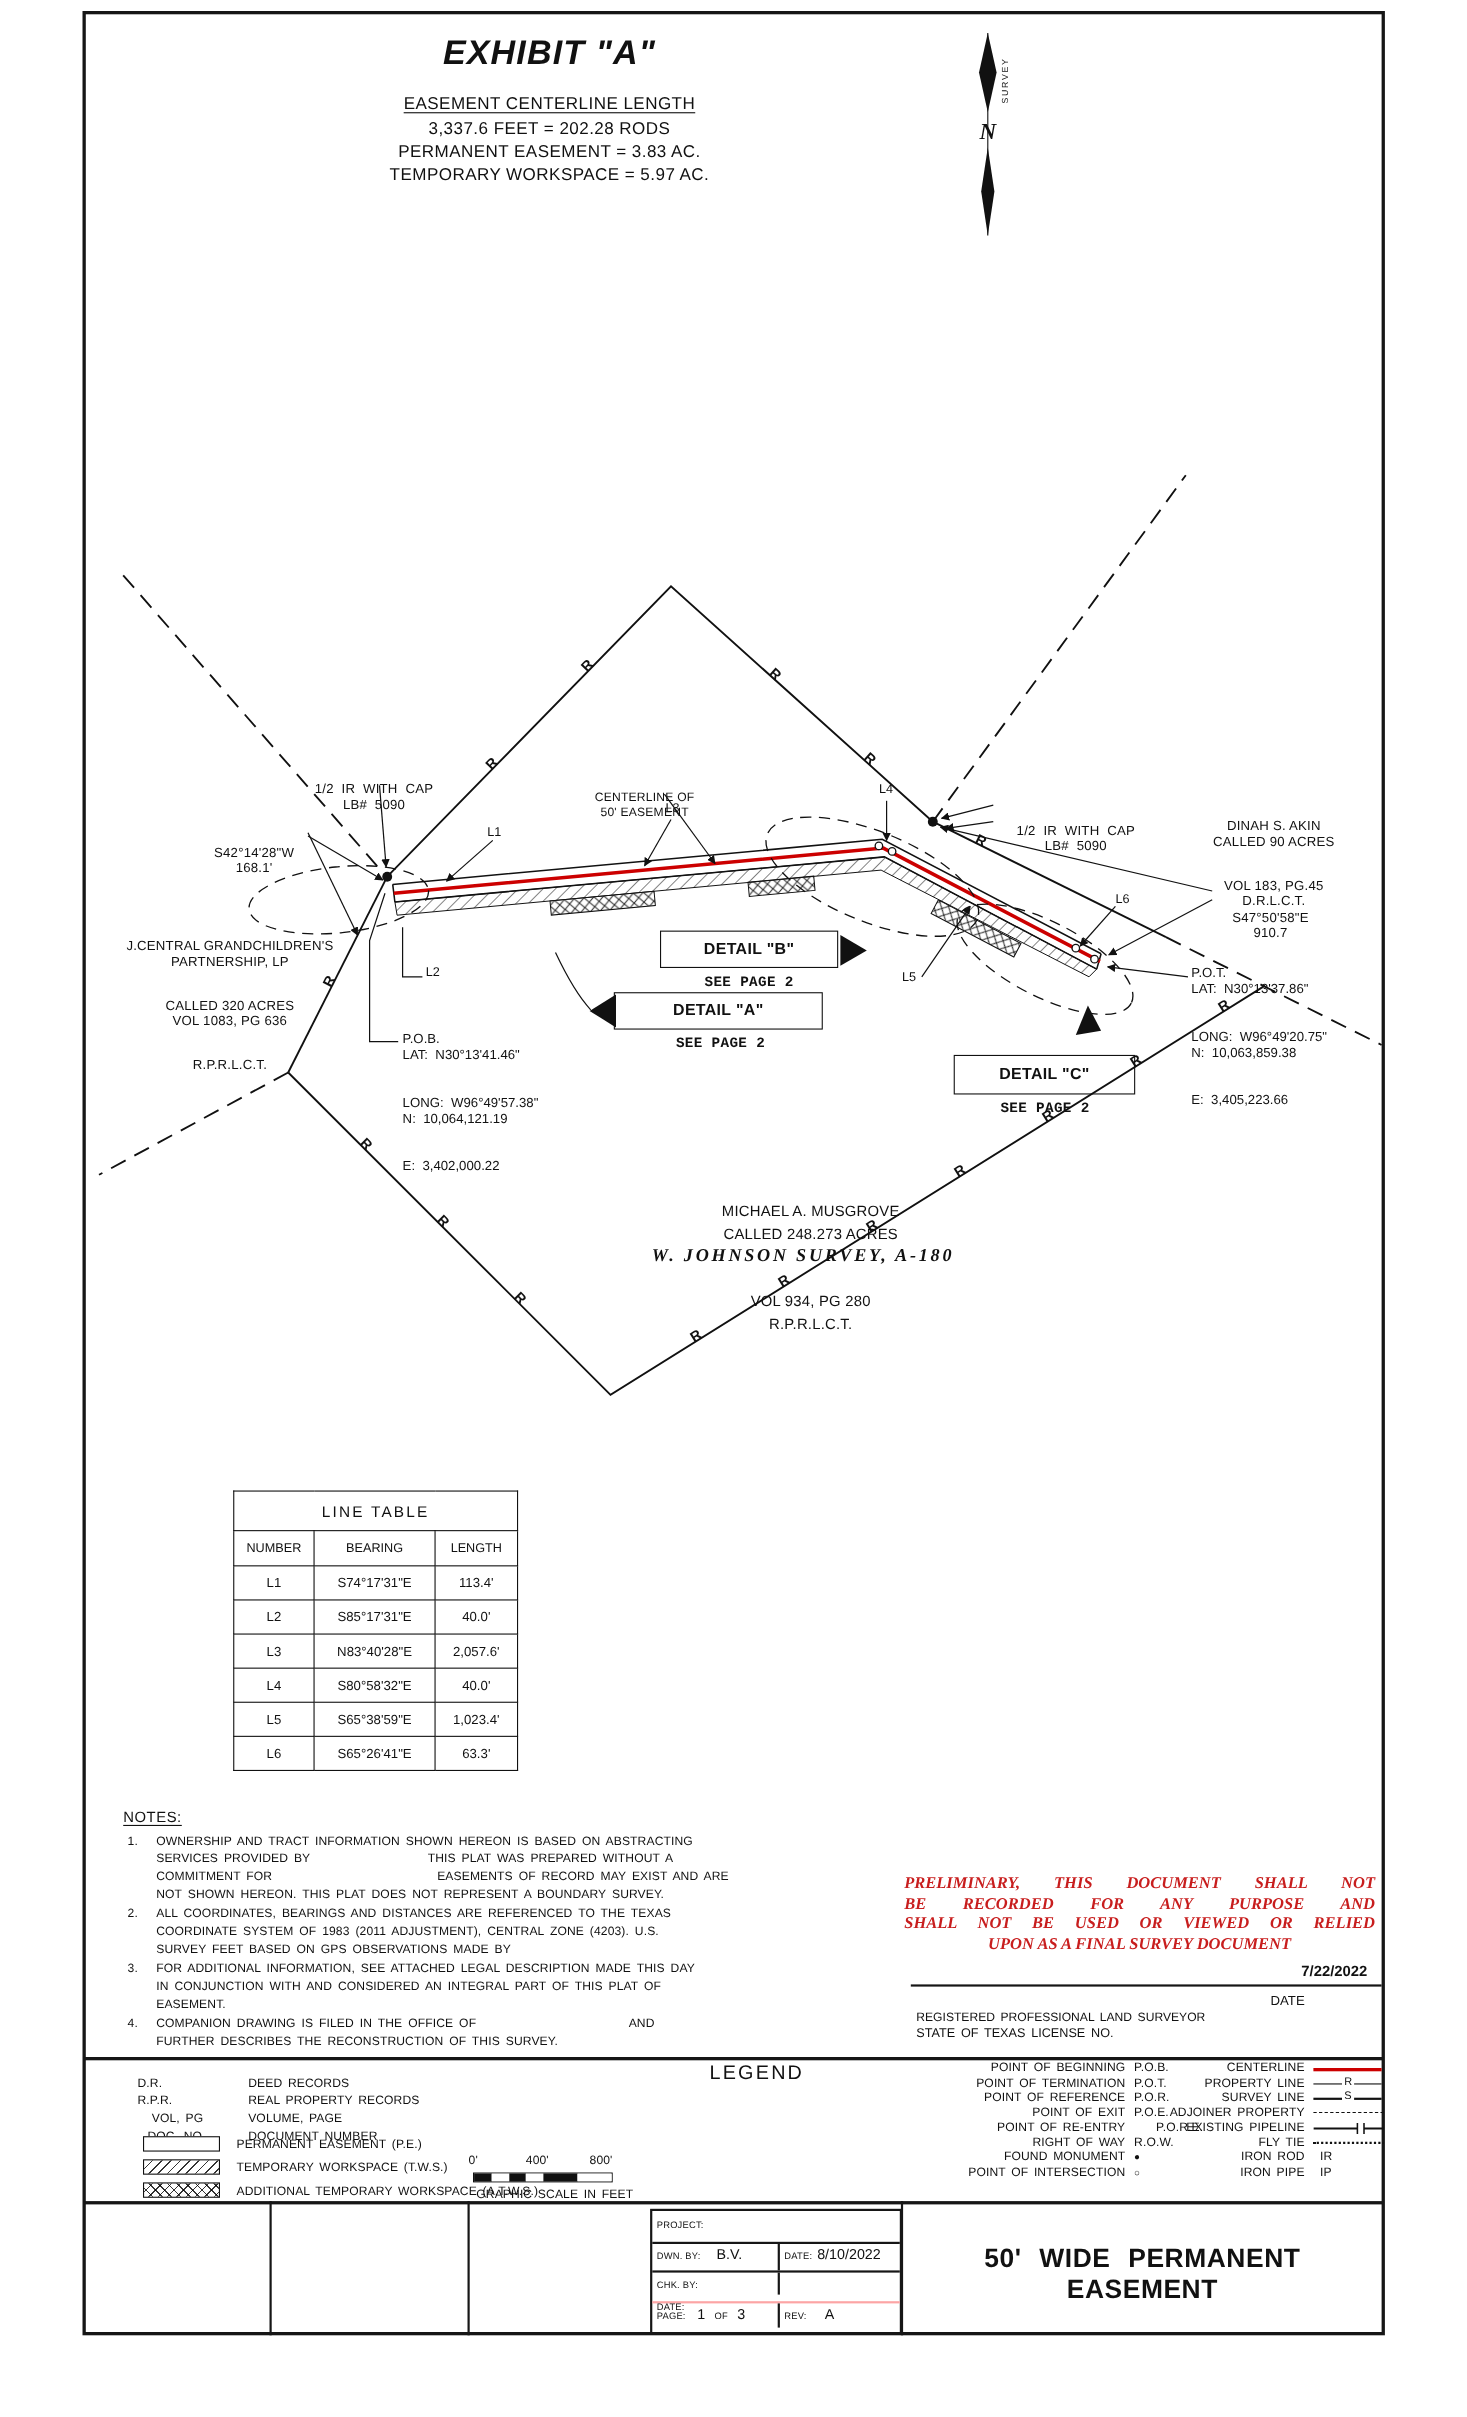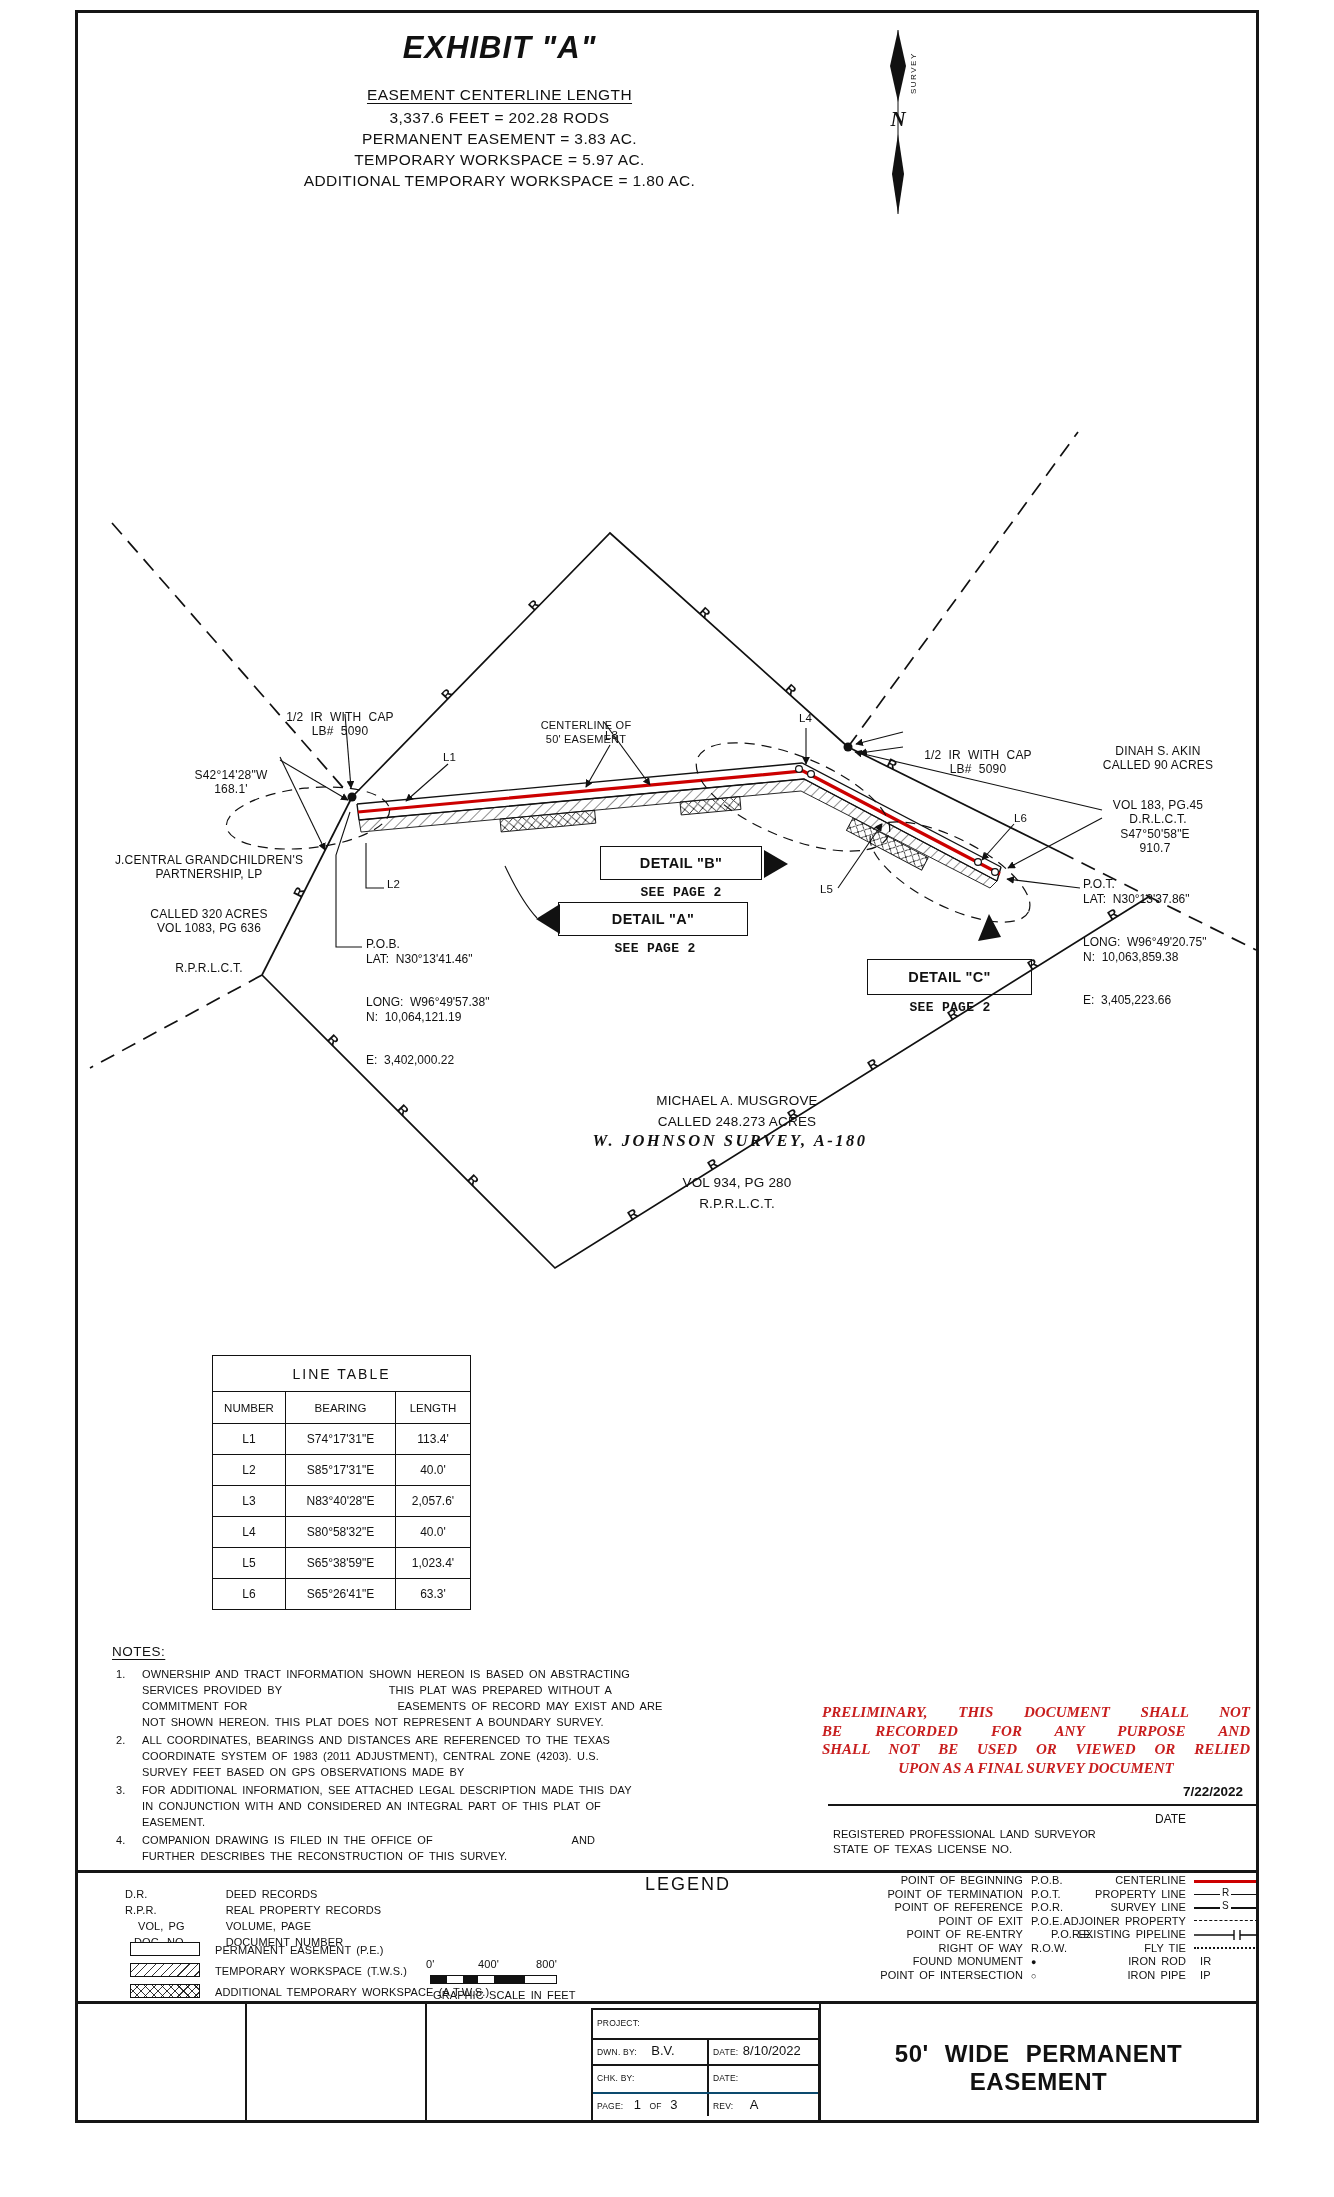--- a/index.html
+++ b/index.html
@@ -81,21 +81,20 @@
 
 <div id="page">
 
   <div class="abs" id="sheet-border"></div>
 
   <div class="abs" id="exhibit-title">EXHIBIT "A"</div>
   <div class="abs sum" id="summary-heading">EASEMENT CENTERLINE LENGTH</div>
   <div class="abs sum" style="top:109px">3,337.6 FEET = 202.28 RODS</div>
   <div class="abs sum" style="top:130px">PERMANENT EASEMENT = 3.83 AC.</div>
   <div class="abs sum" style="top:151px">TEMPORARY WORKSPACE = 5.97 AC.</div>
-  <div class="abs sum" style="top:172px">ADDITIONAL TEMPORARY WORKSPACE = 1.80 AC.</div>
 
   <svg class="abs" style="left:866px; top:24px;" width="68" height="195" viewBox="0 0 68 195">
     <line x1="32" y1="6" x2="32" y2="190" stroke="#111" stroke-width="1"></line>
     <polygon points="32,6 40,42 32,78 24,42" fill="#111"></polygon>
     <text x="32" y="102" text-anchor="middle" font-size="21" font-weight="bold" font-style="italic" font-family="Liberation Serif, serif" fill="#111">N</text>
     <polygon points="32,110 38,150 32,190 26,150" fill="#111"></polygon>
     <text transform="translate(50,70) rotate(-90)" font-size="8" letter-spacing="1.5" font-family="Liberation Sans, sans-serif" fill="#111">SURVEY</text>
   </svg>
 
   <svg class="abs" id="plat-svg" style="left:77px; top:250px;" width="1180" height="1100" viewBox="77 250 1180 1100">
@@ -419,21 +418,21 @@
     <div style="display:flex; height:26px; border-bottom:2px solid #161616;">
       <div style="width:116px; border-right:2px solid #161616; padding:1px 4px;">
         <span class="tb-label">DWN. BY:</span>
         <span class="tb-val" style="margin-left:10px;">B.V.</span>
       </div>
       <div style="flex:1; padding:1px 4px;">
         <span class="tb-label">DATE:</span>
         <span class="tb-val">8/10/2022</span>
       </div>
     </div>
-    <div style="display:flex; height:28px; border-bottom:2px solid #0c4a6e;">
+    <div style="display:flex; height:28px; border-bottom:2px solid #fca5a5;flex-direction:column;">
       <div style="width:116px; border-right:2px solid #161616; padding:1px 4px;">
         <span class="tb-label">CHK. BY:</span>
       </div>
       <div style="flex:1; padding:1px 4px;">
         <span class="tb-label">DATE:</span>
       </div>
     </div>
     <div style="display:flex; height:22px;">
       <div style="width:116px; border-right:2px solid #161616; padding:1px 4px;">
         <span class="tb-label">PAGE:</span>

